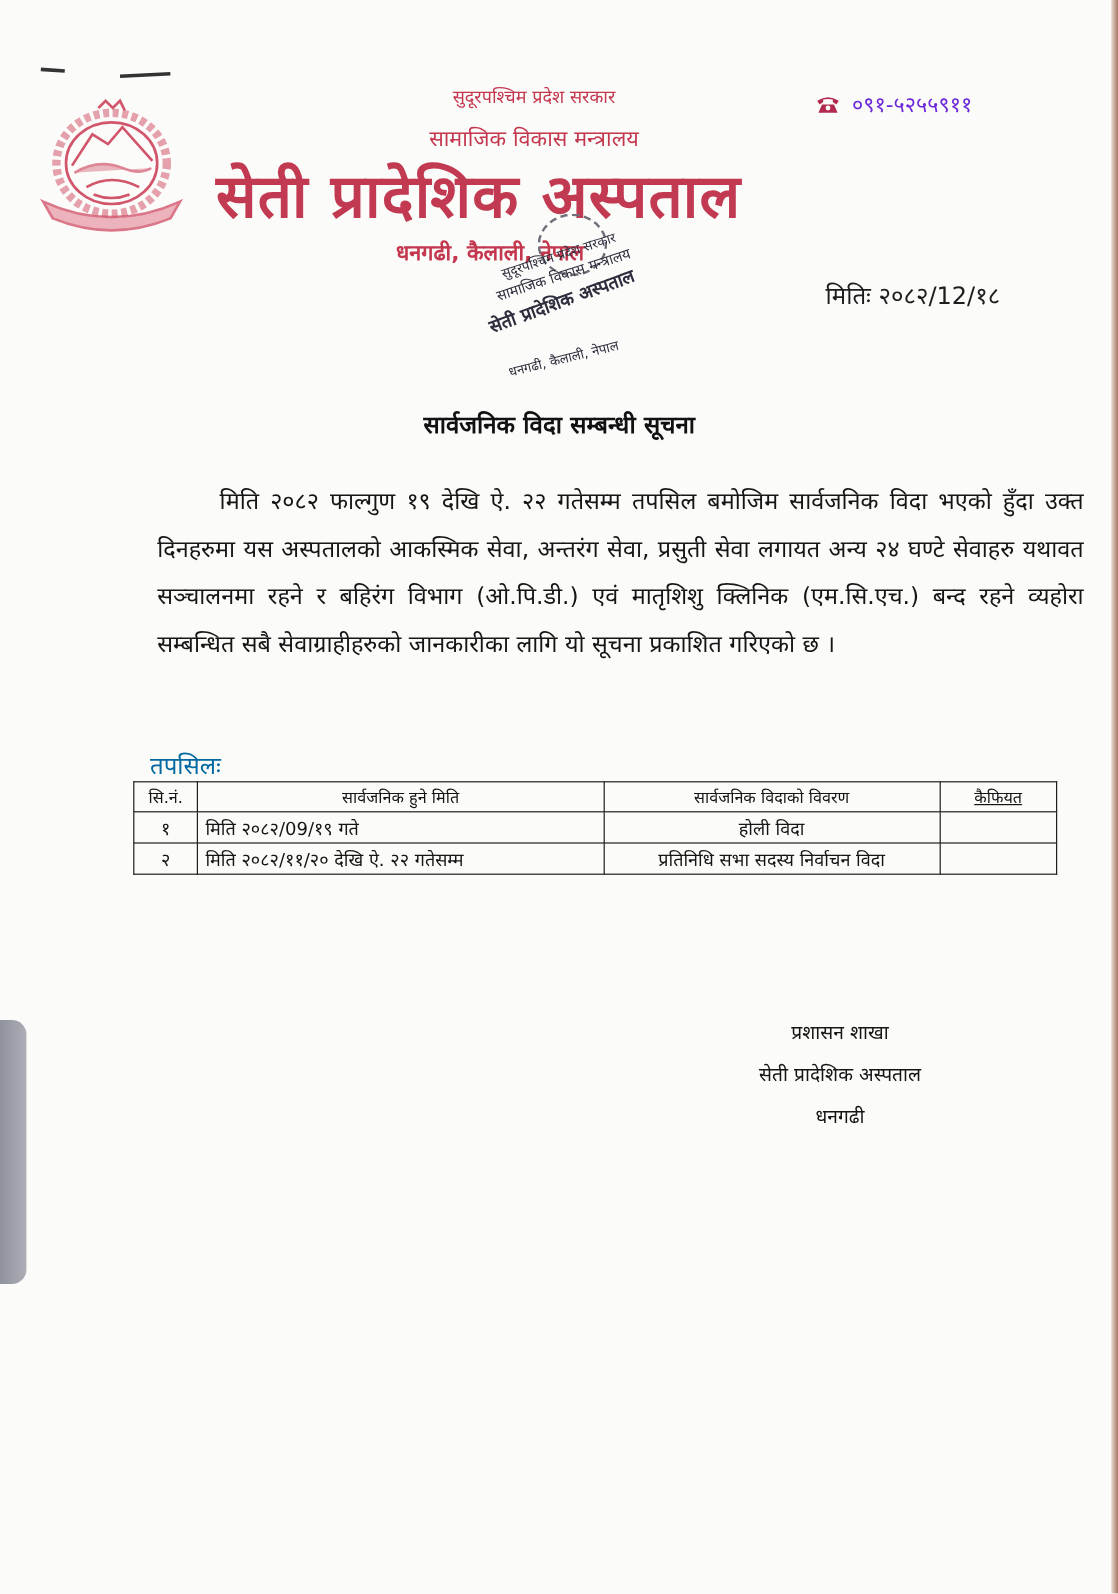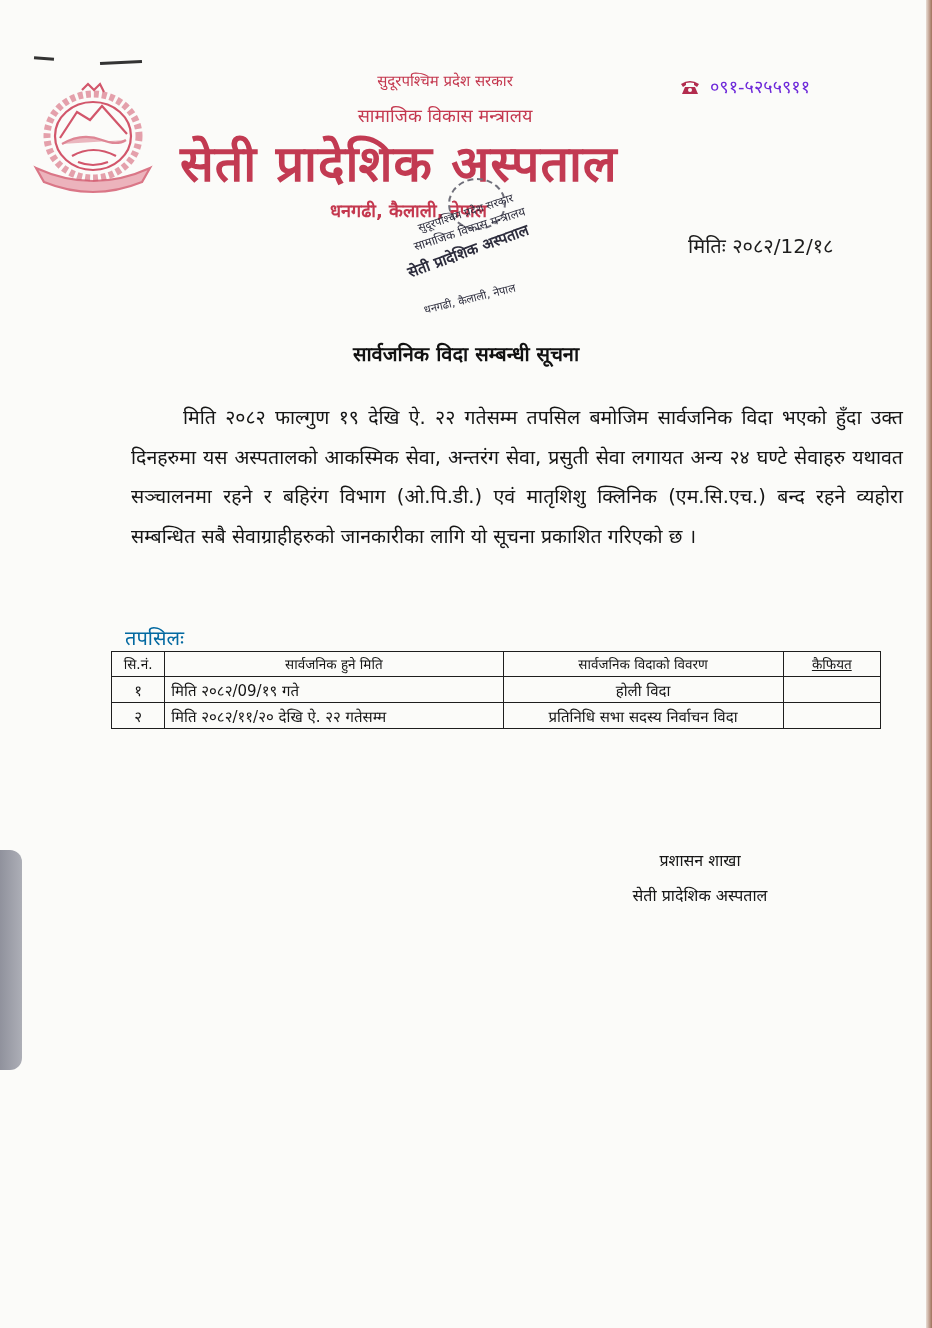--- a/index.html
+++ b/index.html
@@ -182,13 +182,14 @@
       <td class="date">मिति २०८२/११/२० देखि ऐ. २२ गतेसम्म</td>
       <td class="desc">प्रतिनिधि सभा सदस्य निर्वाचन विदा</td>
       <td></td>
     </tr>
   </tbody>
 </table>
 
 <div class="signature">
   <div>प्रशासन शाखा</div>
   <div>सेती प्रादेशिक अस्पताल</div>
+  <div>धनगढी</div>
 </div>
 
 </body></html>

